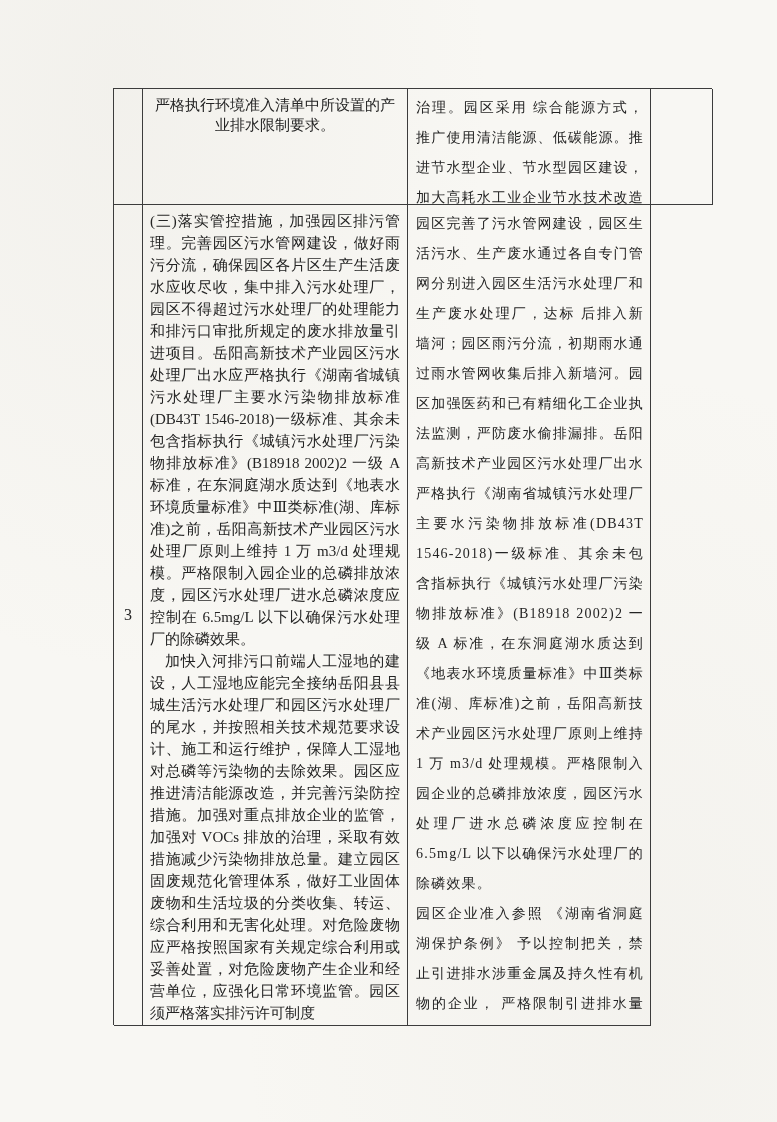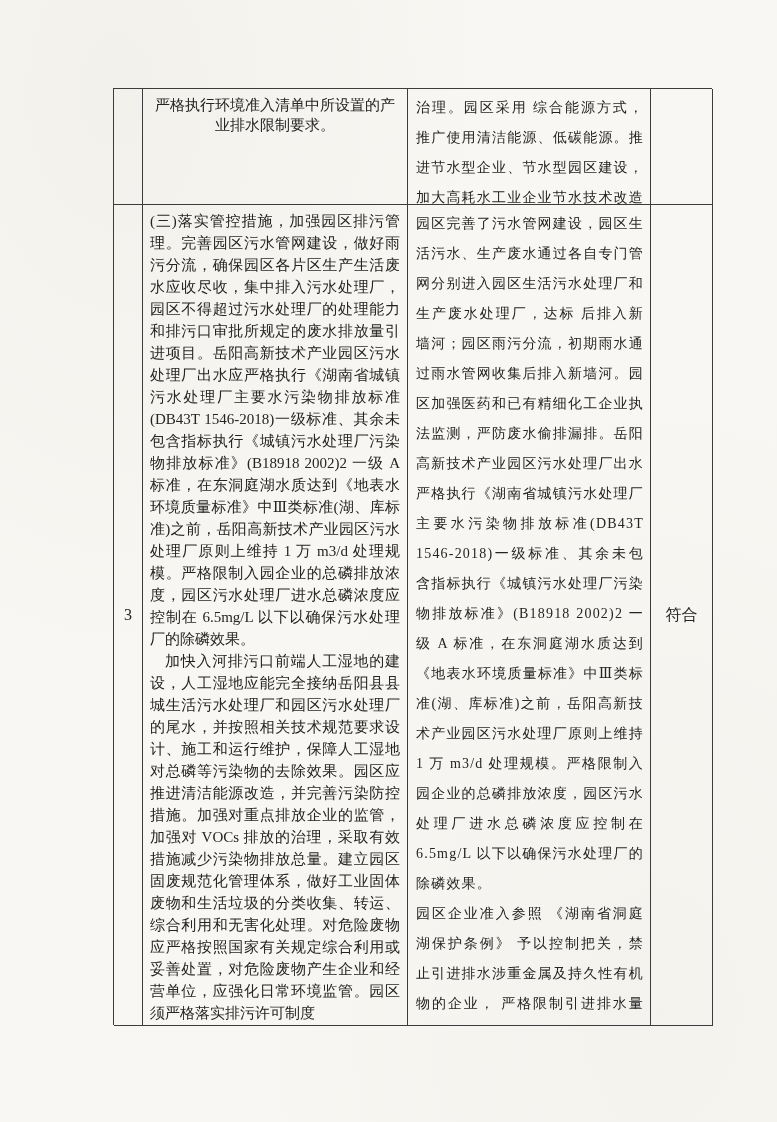--- a/index.html
+++ b/index.html
@@ -89,17 +89,14 @@
   <div class="cell req-cell">
     <p>(三)落实管控措施，加强园区排污管理。完善园区污水管网建设，做好雨污分流，确保园区各片区生产生活废水应收尽收，集中排入污水处理厂，园区不得超过污水处理厂的处理能力和排污口审批所规定的废水排放量引进项目。岳阳高新技术产业园区污水处理厂出水应严格执行《湖南省城镇污水处理厂主要水污染物排放标准(DB43T 1546-2018)一级标准、其余未包含指标执行《城镇污水处理厂污染物排放标准》(B18918 2002)2 一级 A 标准，在东洞庭湖水质达到《地表水环境质量标准》中Ⅲ类标准(湖、库标准)之前，岳阳高新技术产业园区污水处理厂原则上维持 1 万 m3/d 处理规模。严格限制入园企业的总磷排放浓度，园区污水处理厂进水总磷浓度应控制在 6.5mg/L 以下以确保污水处理厂的除磷效果。</p>
     <p class="indent1">加快入河排污口前端人工湿地的建设，人工湿地应能完全接纳岳阳县县城生活污水处理厂和园区污水处理厂的尾水，并按照相关技术规范要求设计、施工和运行维护，保障人工湿地对总磷等污染物的去除效果。园区应推进清洁能源改造，并完善污染防控措施。加强对重点排放企业的监管，加强对 VOCs 排放的治理，采取有效措施减少污染物排放总量。建立园区固废规范化管理体系，做好工业固体废物和生活垃圾的分类收集、转运、综合利用和无害化处理。对危险废物应严格按照国家有关规定综合利用或妥善处置，对危险废物产生企业和经营单位，应强化日常环境监管。园区须严格落实排污许可制度</p>
   </div>
 
   <div class="cell impl-cell">
     <p>园区完善了污水管网建设，园区生活污水、生产废水通过各自专门管网分别进入园区生活污水处理厂和生产废水处理厂，达标 后排入新墙河；园区雨污分流，初期雨水通过雨水管网收集后排入新墙河。园区加强医药和已有精细化工企业执法监测，严防废水偷排漏排。岳阳高新技术产业园区污水处理厂出水严格执行《湖南省城镇污水处理厂主要水污染物排放标准(DB43T 1546-2018)一级标准、其余未包含指标执行《城镇污水处理厂污染物排放标准》(B18918 2002)2 一级 A 标准，在东洞庭湖水质达到《地表水环境质量标准》中Ⅲ类标准(湖、库标准)之前，岳阳高新技术产业园区污水处理厂原则上维持 1 万 m3/d 处理规模。严格限制入园企业的总磷排放浓度，园区污水处理厂进水总磷浓度应控制在 6.5mg/L 以下以确保污水处理厂的除磷效果。</p>
     <p>园区企业准入参照 《湖南省洞庭湖保护条例》 予以控制把关，禁止引进排水涉重金属及持久性有机物的企业， 严格限制引进排水量 大的企业，加强对集中区入园企业的监管，督促企业水污染防治设施的配套和正常运行。园区内已建立统一的固废收集、贮</p>
   </div>
 
-  <div class="cell assess-cell">
-    <span>符合</span>
-  </div>
 
 </div>
 
 </body></html>

